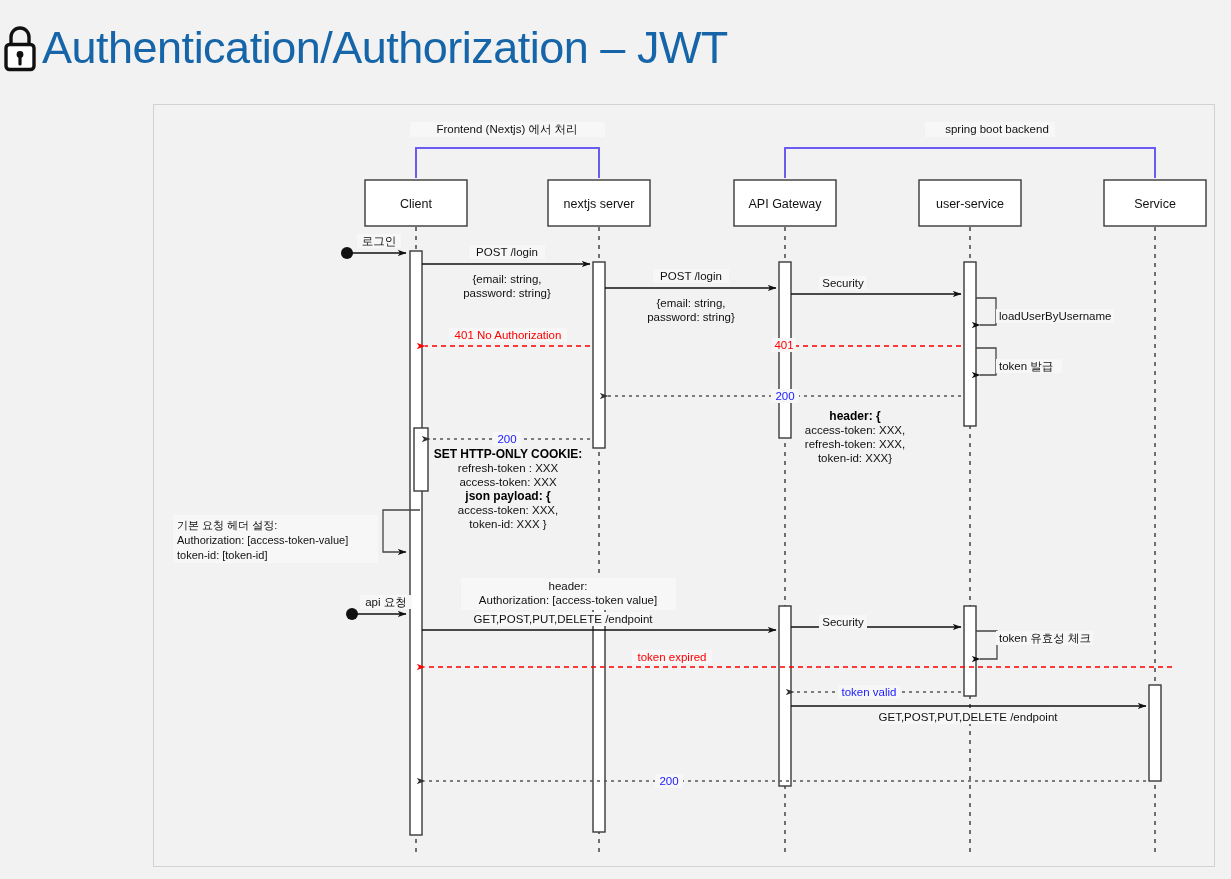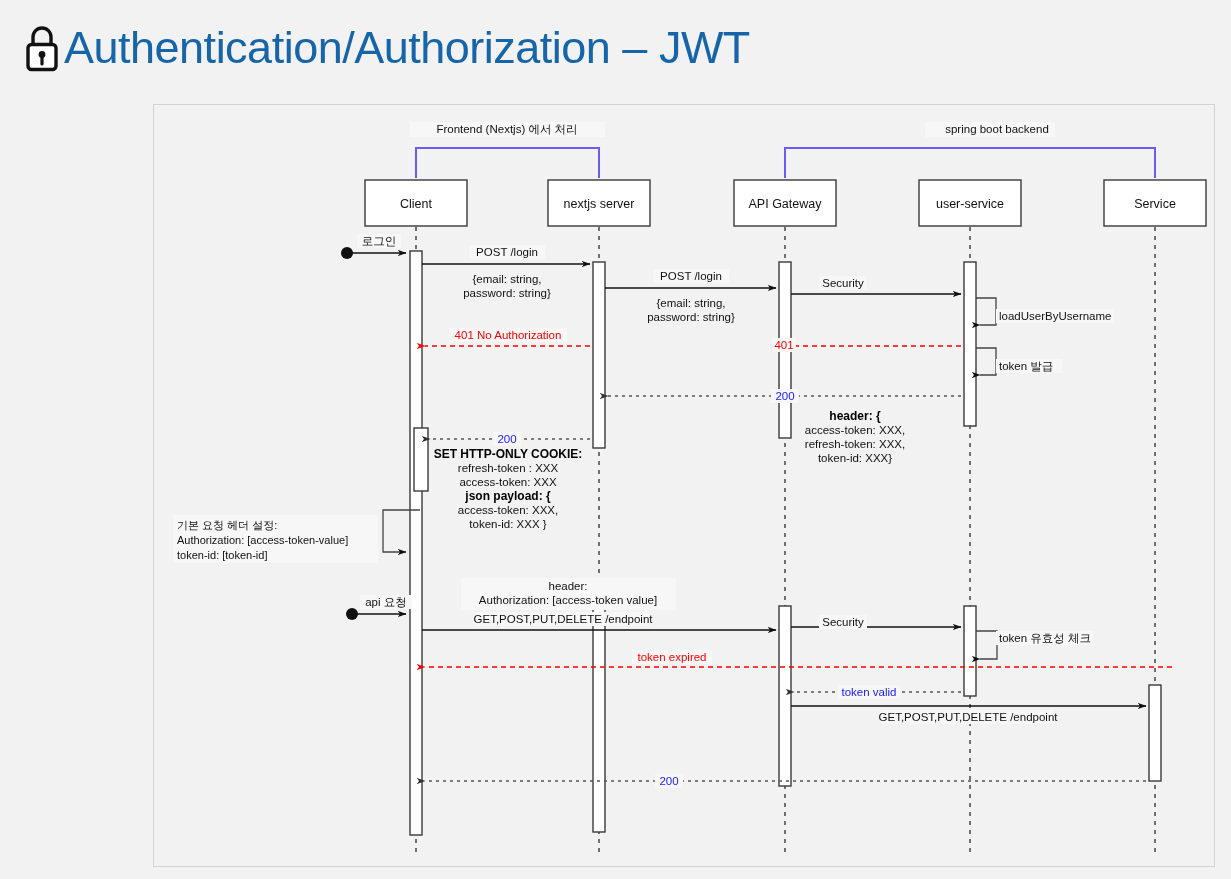--- a/index.html
+++ b/index.html
@@ -16,21 +16,21 @@
     overflow: hidden;
   }
   
   #title-bar {
     position: absolute;
     left: 0; top: 0;
     width: 1231px;
     height: 96px;
     display: flex;
     align-items: center;
-    padding-left: 22px;
+    padding-left: 0;
     box-sizing: border-box;
   }
   #lock-icon {
     width: 40px;
     height: 52px;
     flex: 0 0 auto;
     margin-right: 2px;
     margin-top: 2px;
   }
   #title-text {

